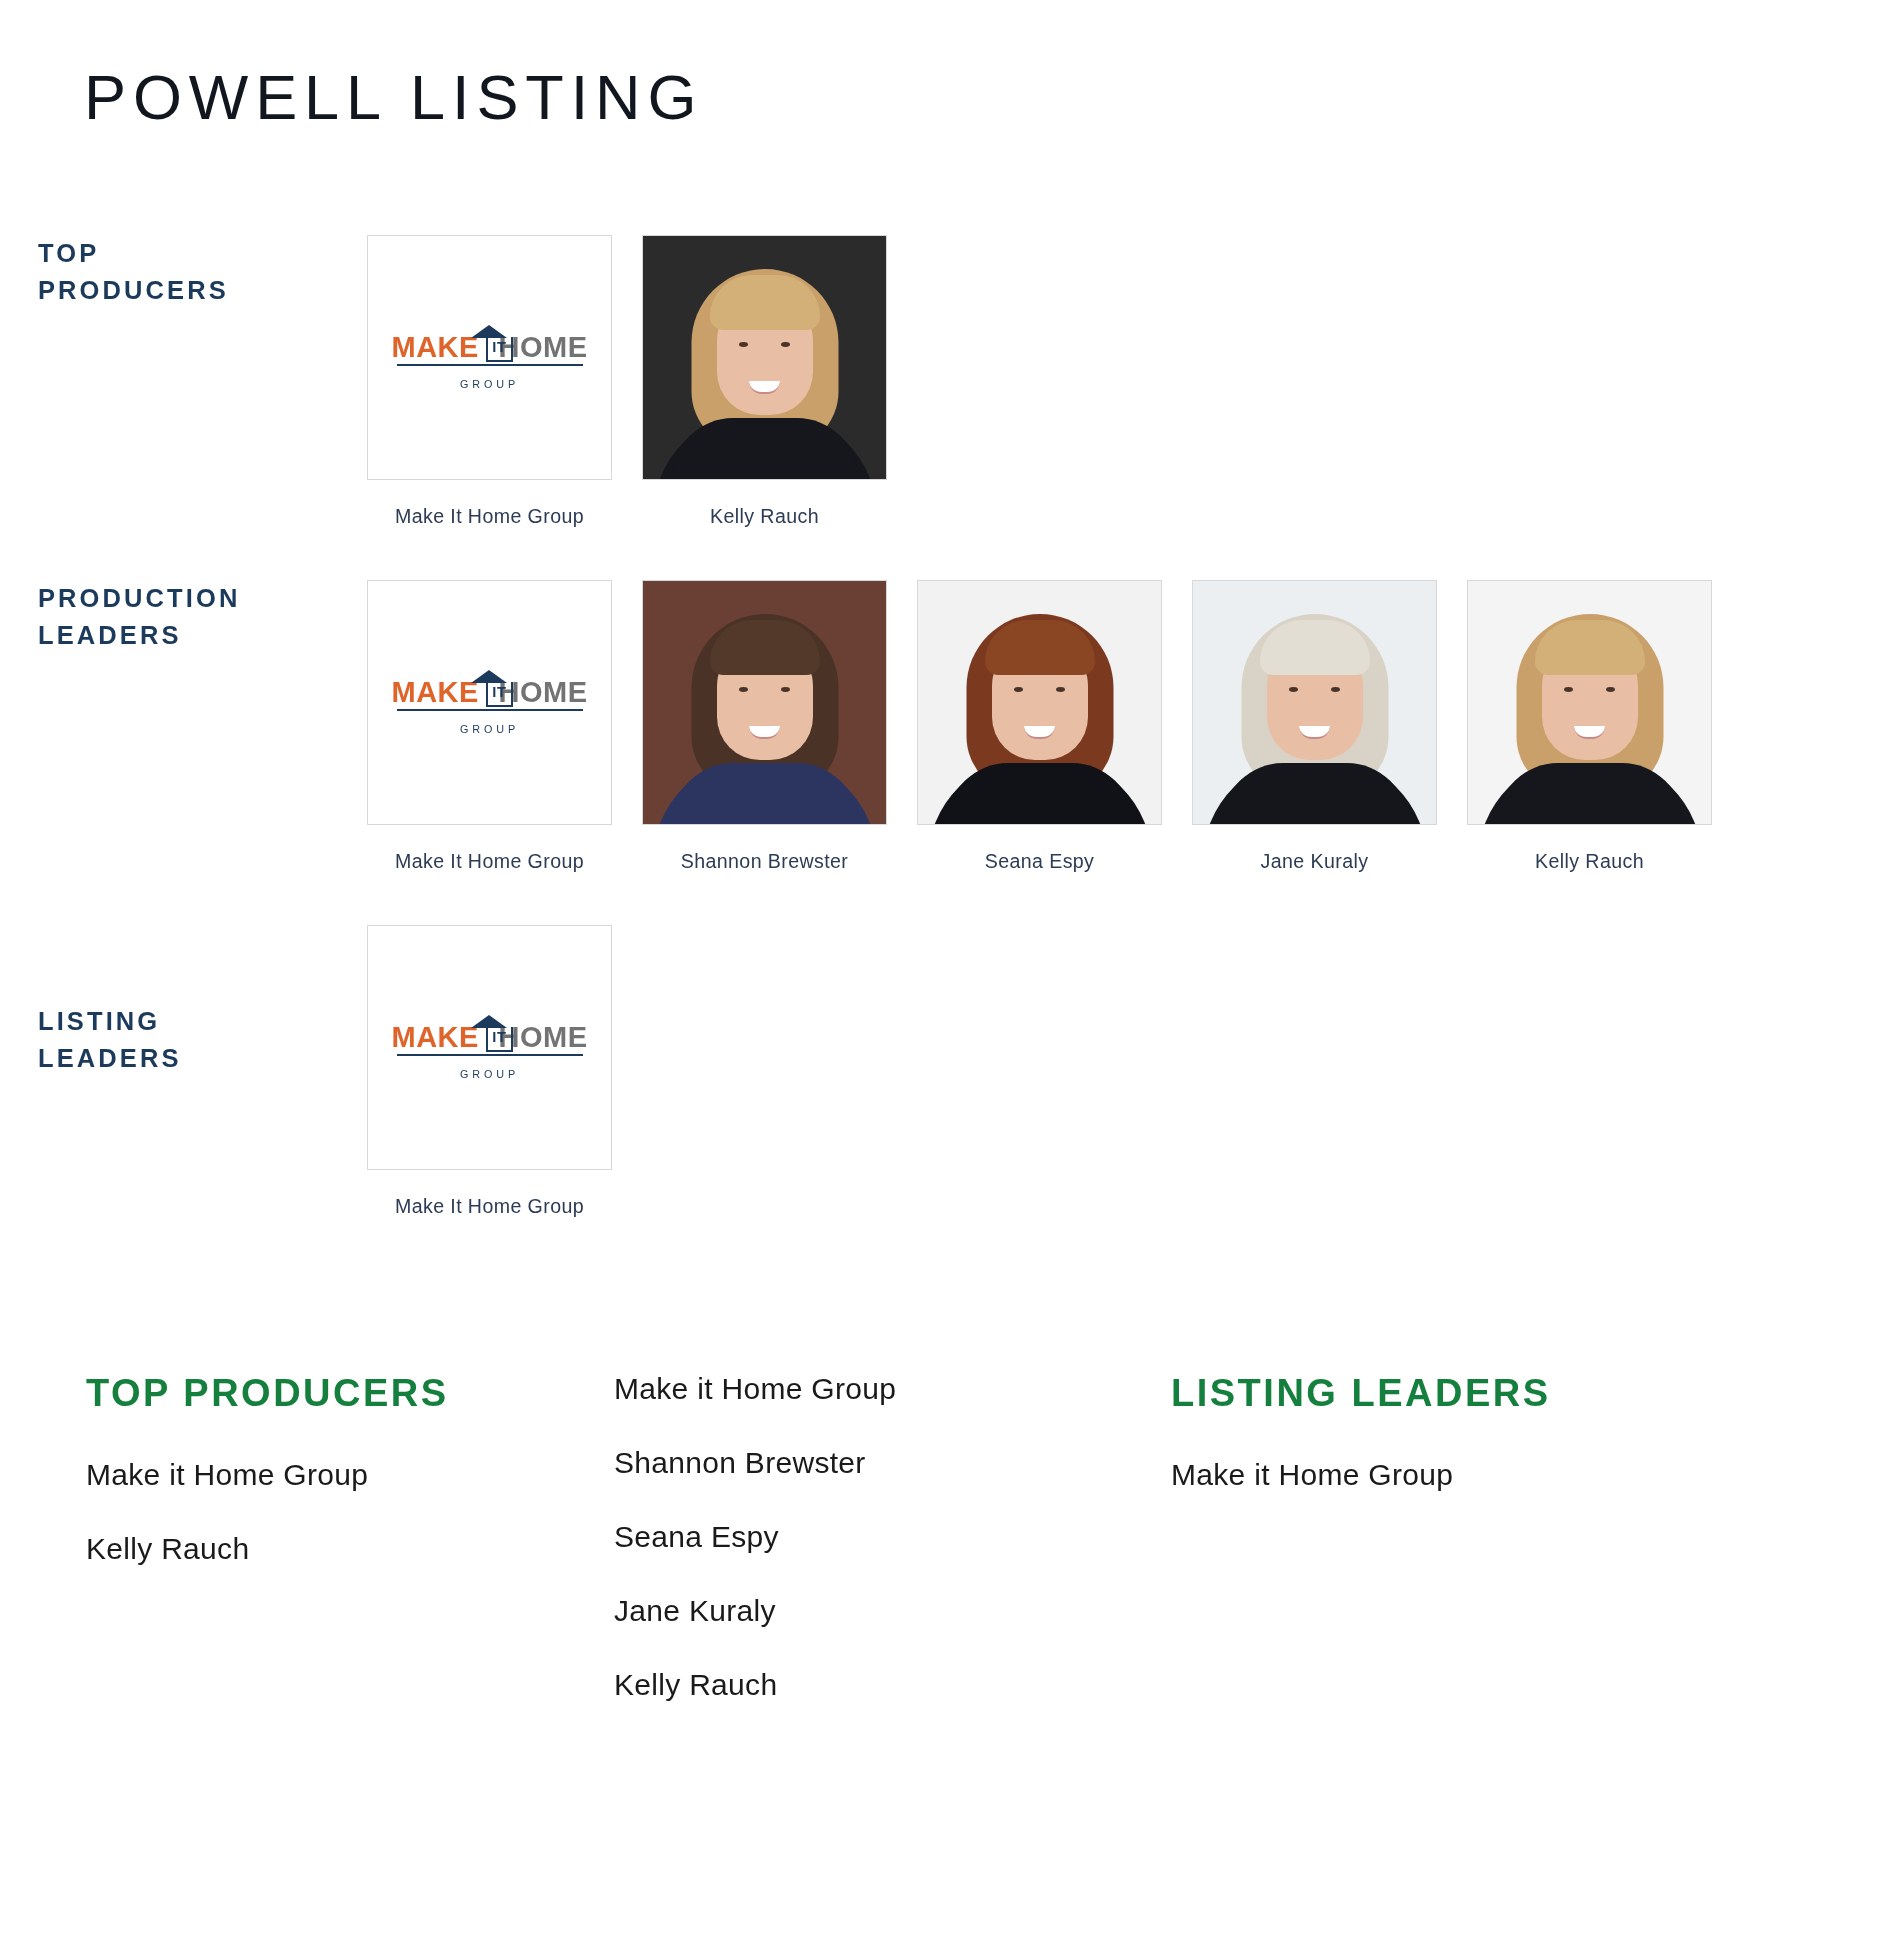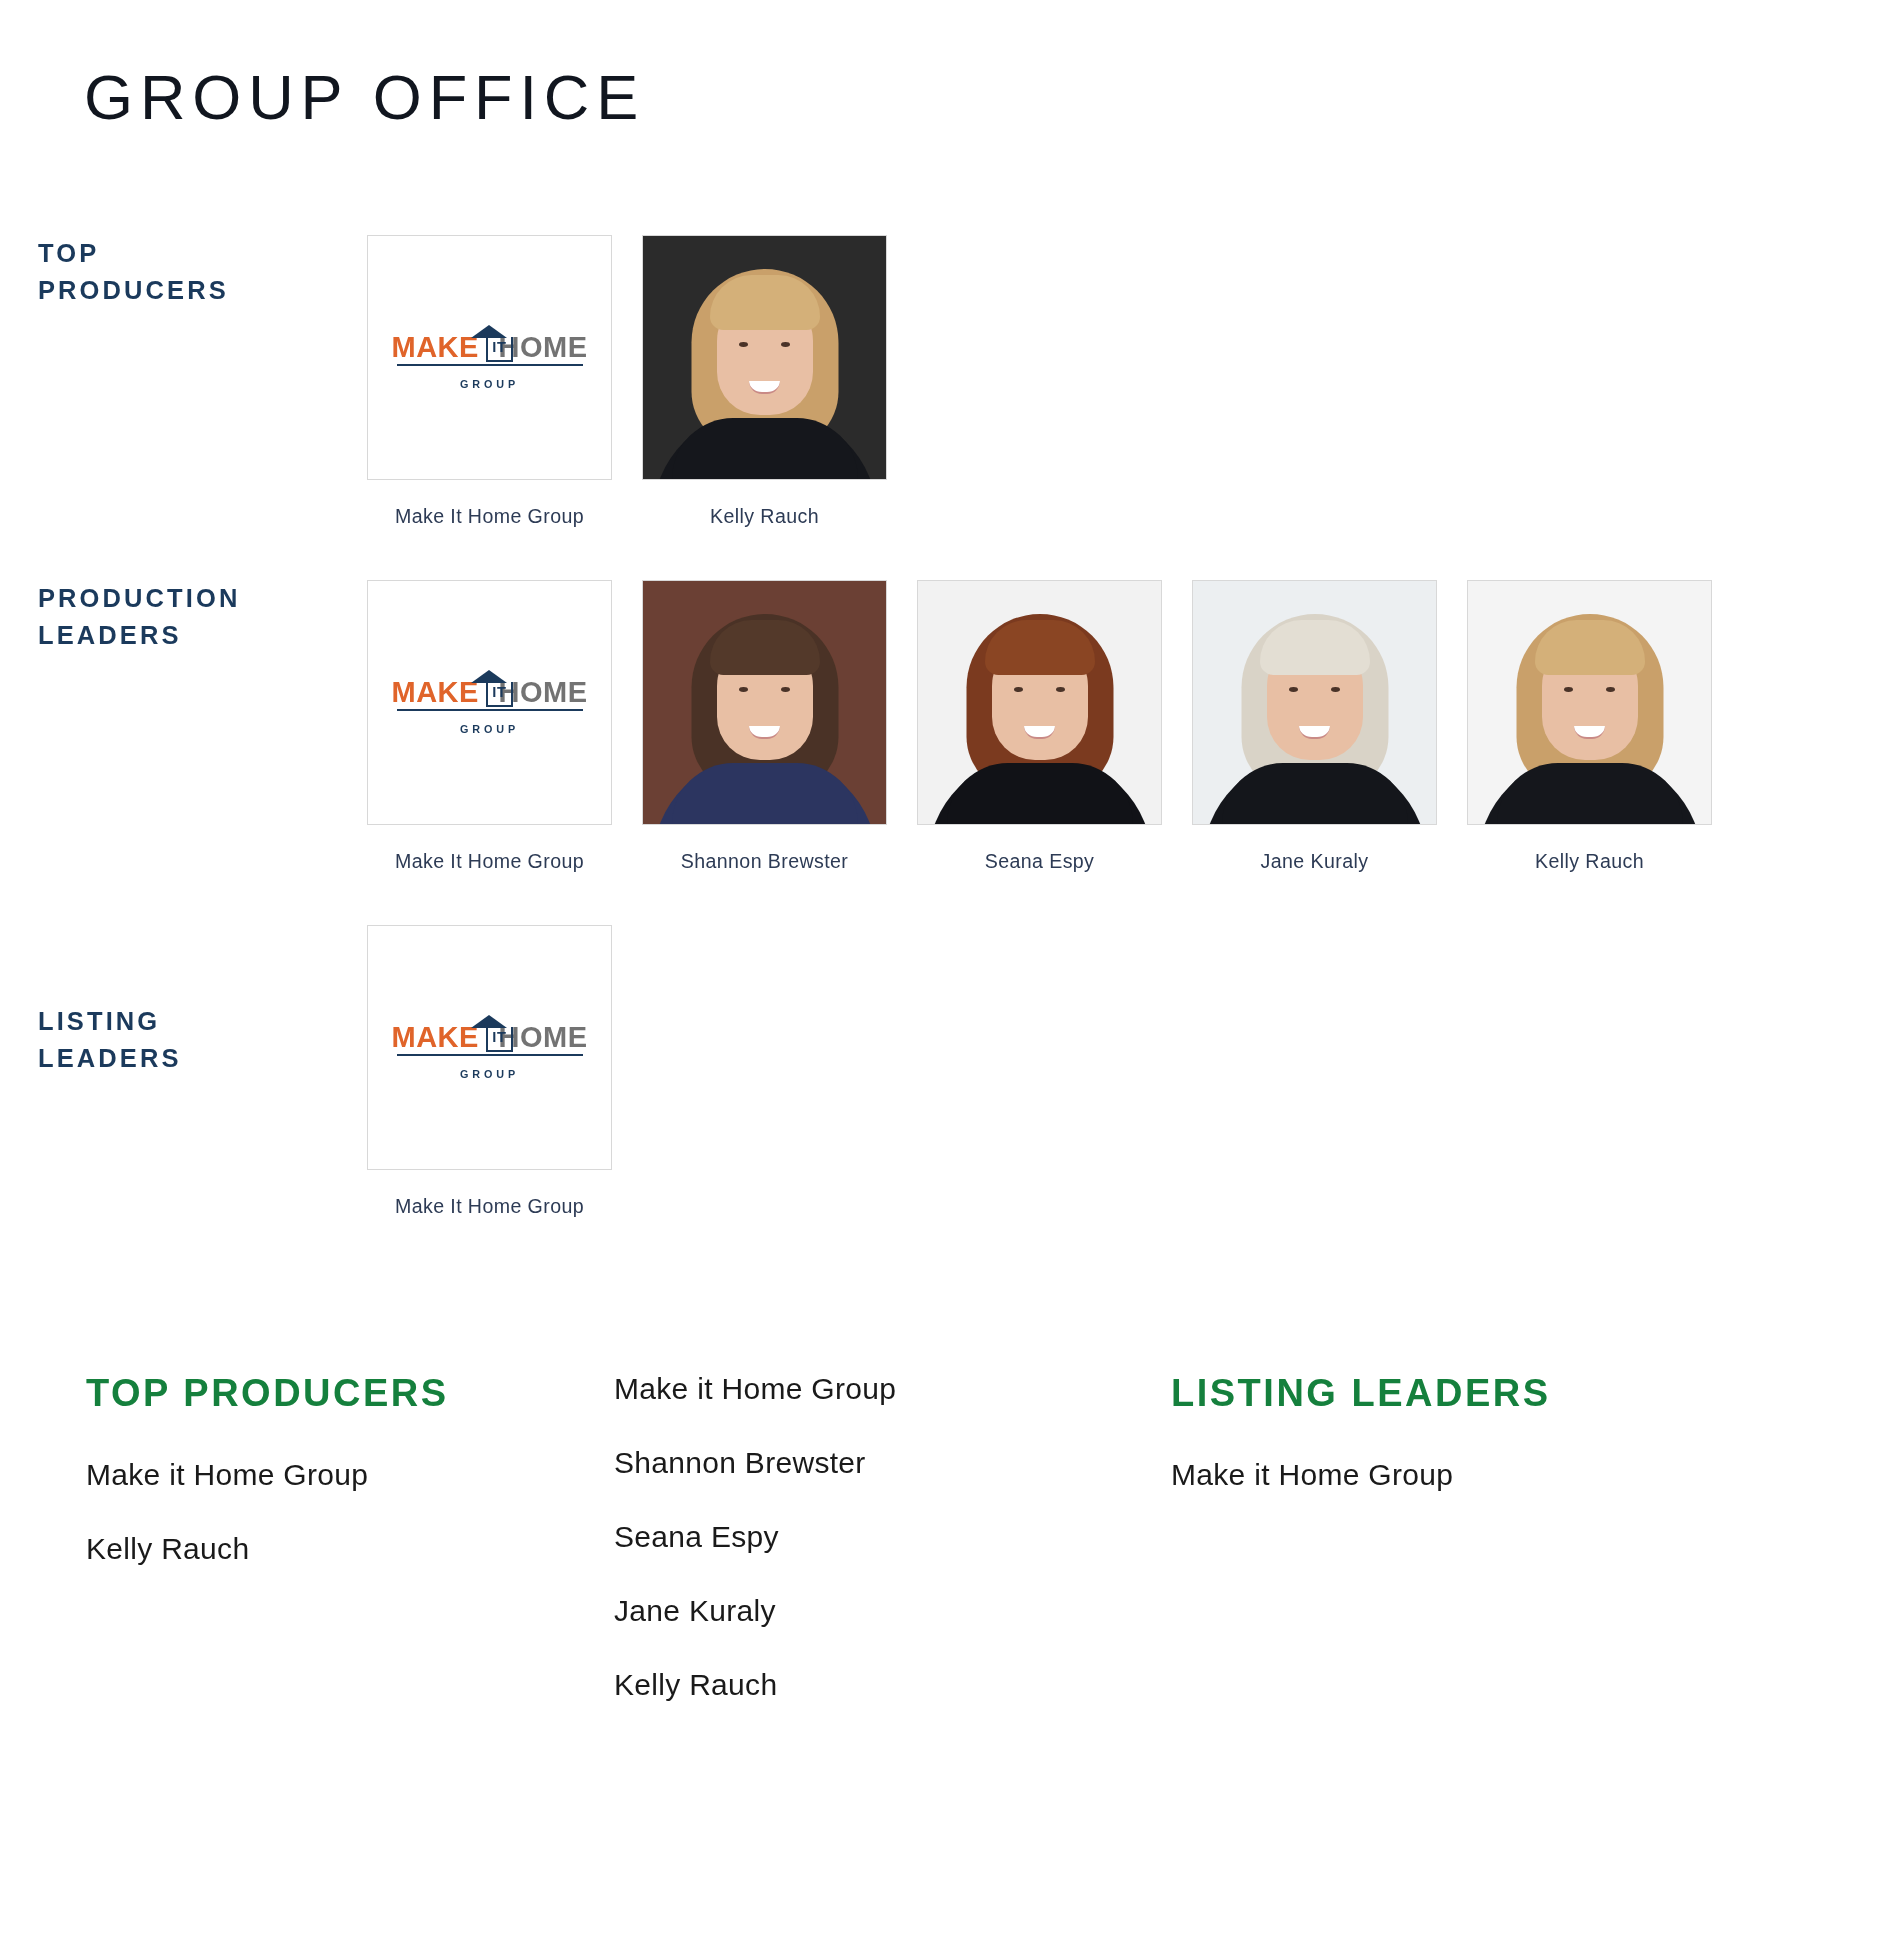--- a/index.html
+++ b/index.html
@@ -160,21 +160,21 @@
     margin: 2.9px auto 0;
     width: 186px;
     height: 2px;
     background: #1b3a5c;
   }
   .logo-group {
     margin-top: 12px;
     font-size: 10.8px;
     letter-spacing: 3.9px;
     color: #1b3a5c;
-    font-weight: bold;
+    font-weight: normal;
   }
 
   
   .portrait {
     width: 100%;
     height: 100%;
     position: relative;
     overflow: hidden;
   }
   .portrait .bg {
@@ -279,21 +279,21 @@
     margin-bottom: 40px;
     letter-spacing: 0.3px;
     font-weight: 400;
   }
 </style>
 </head>
 <body>
 
 <div class="page">
 
-  <div class="page-title">GROUP OFFICE</div>
+  <div class="page-title">POWELL LISTING</div>
 
   <div class="rows">
 
     <div class="award-row" style="margin-bottom: 49px;">
       <div class="row-label">
         <div>TOP</div>
         <div>PRODUCERS</div>
       </div>
       <div class="cards">
 

